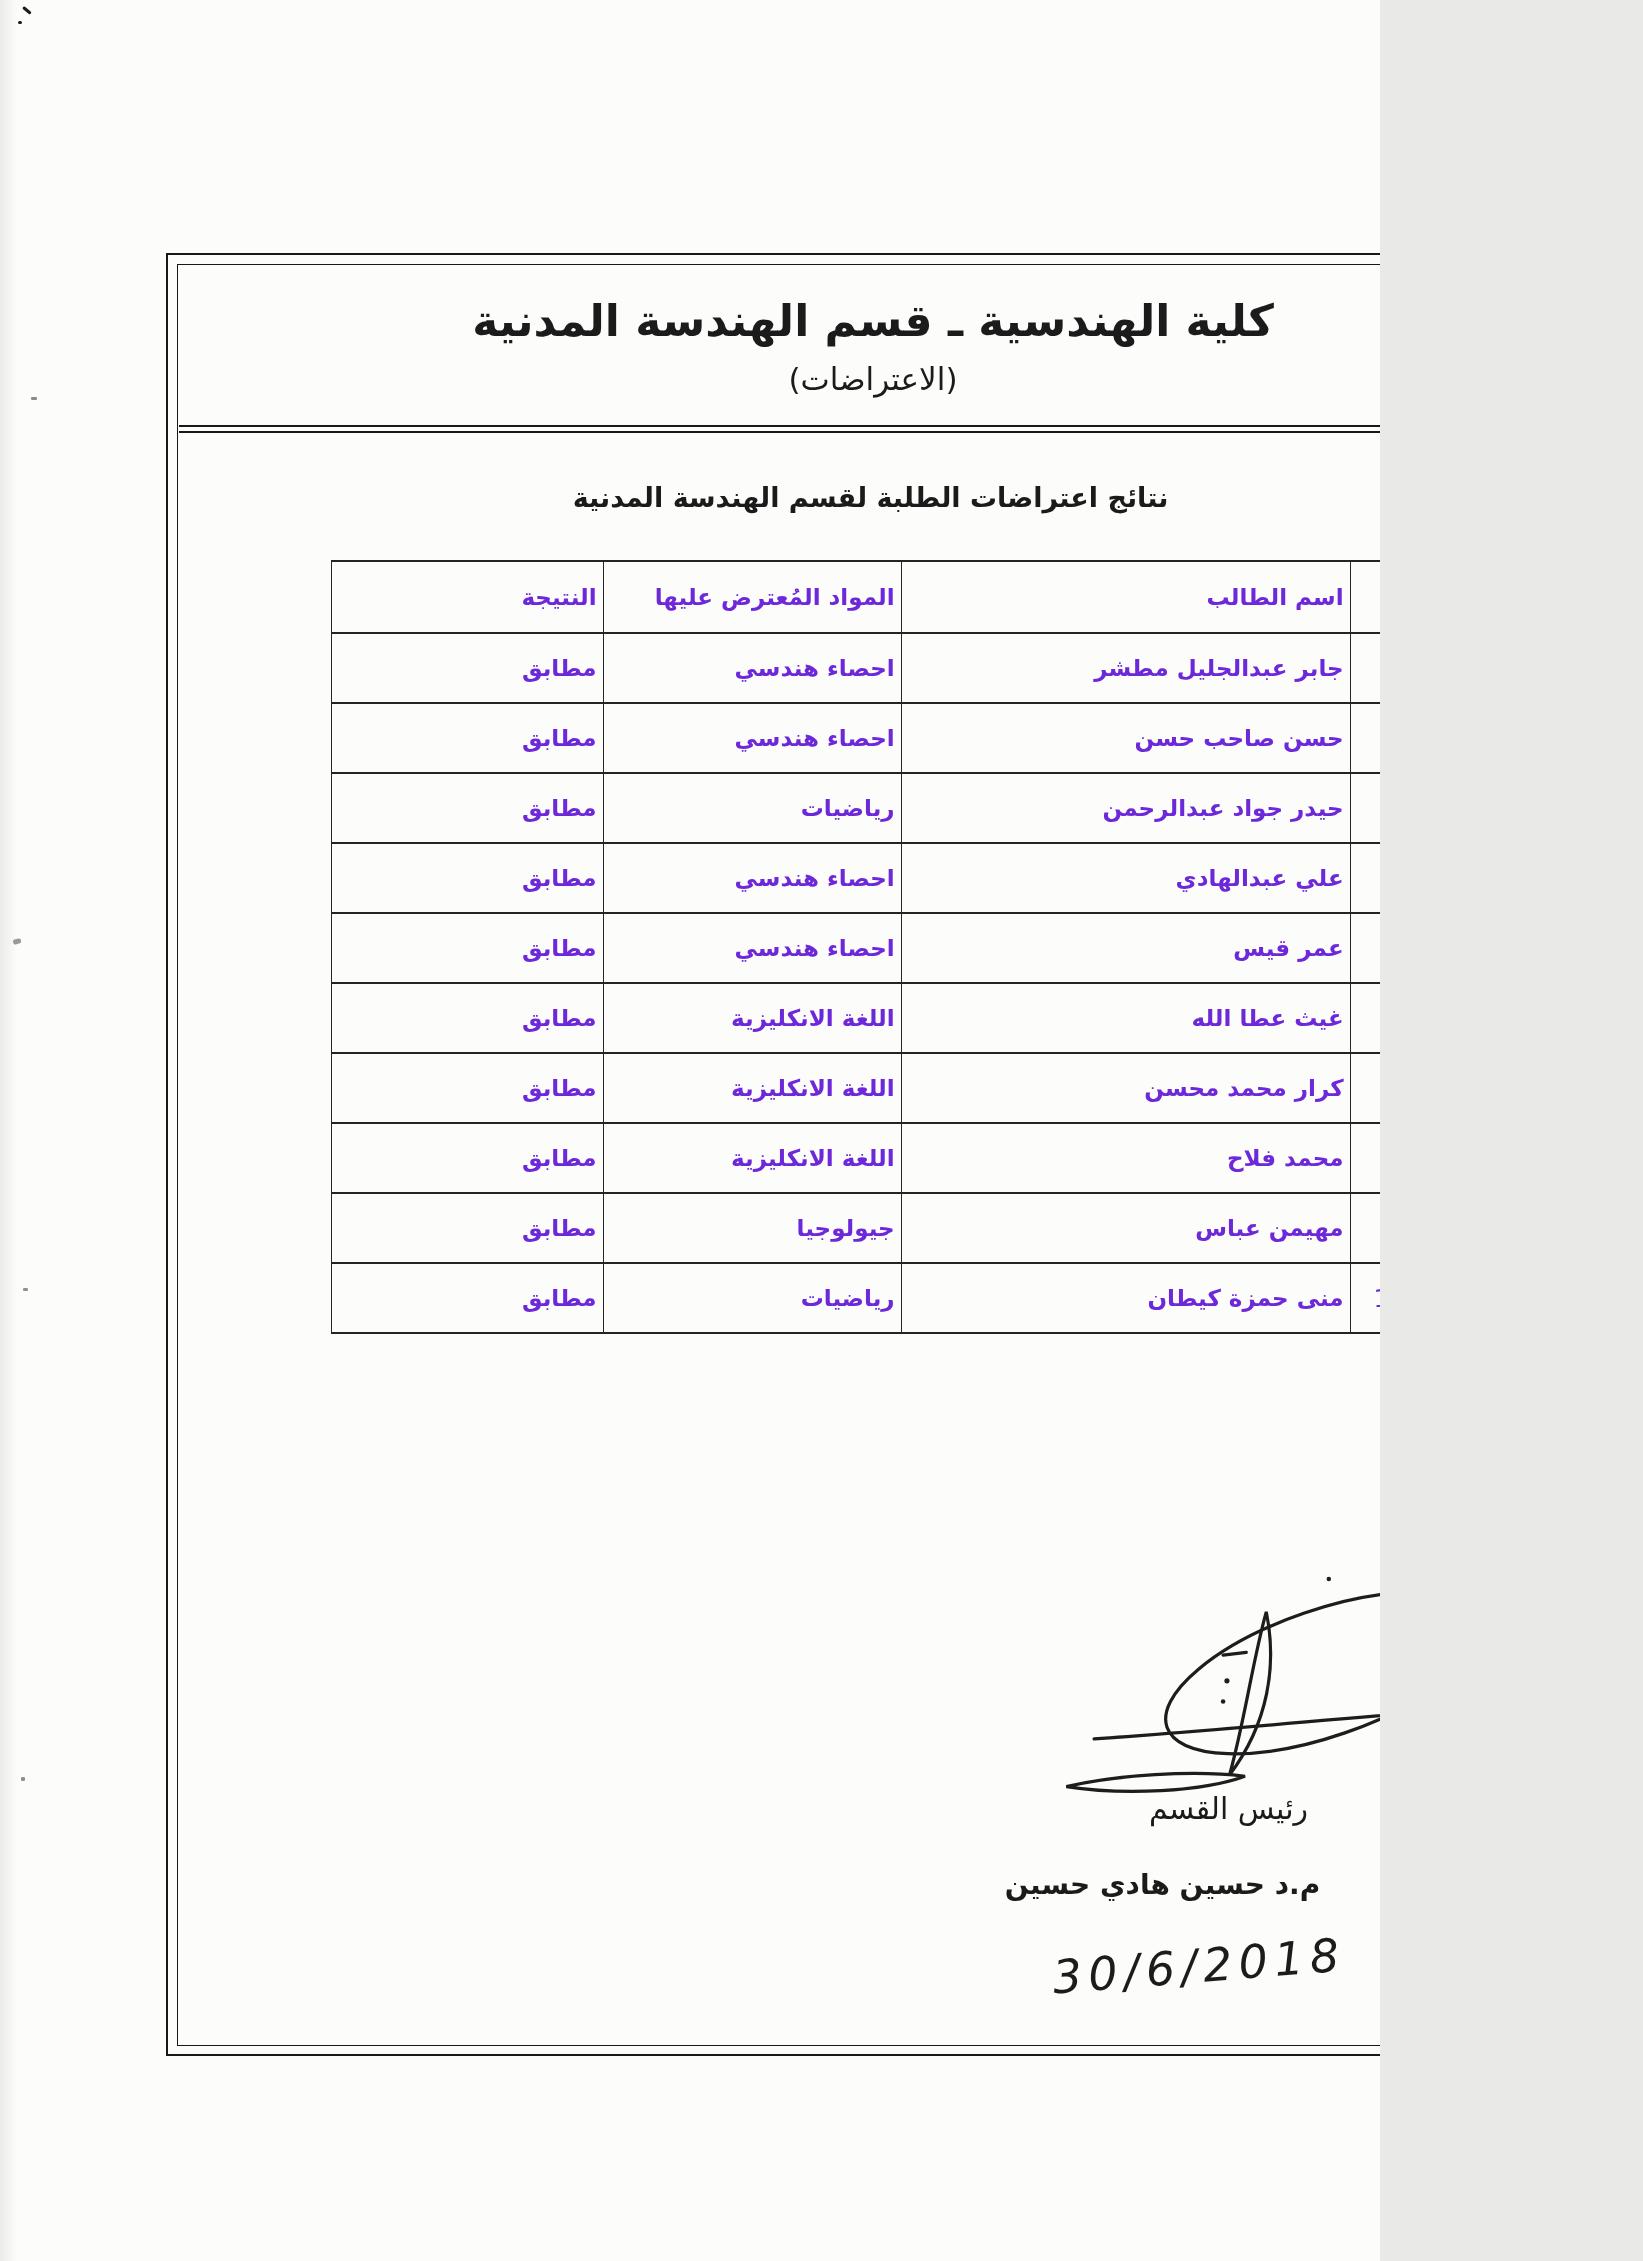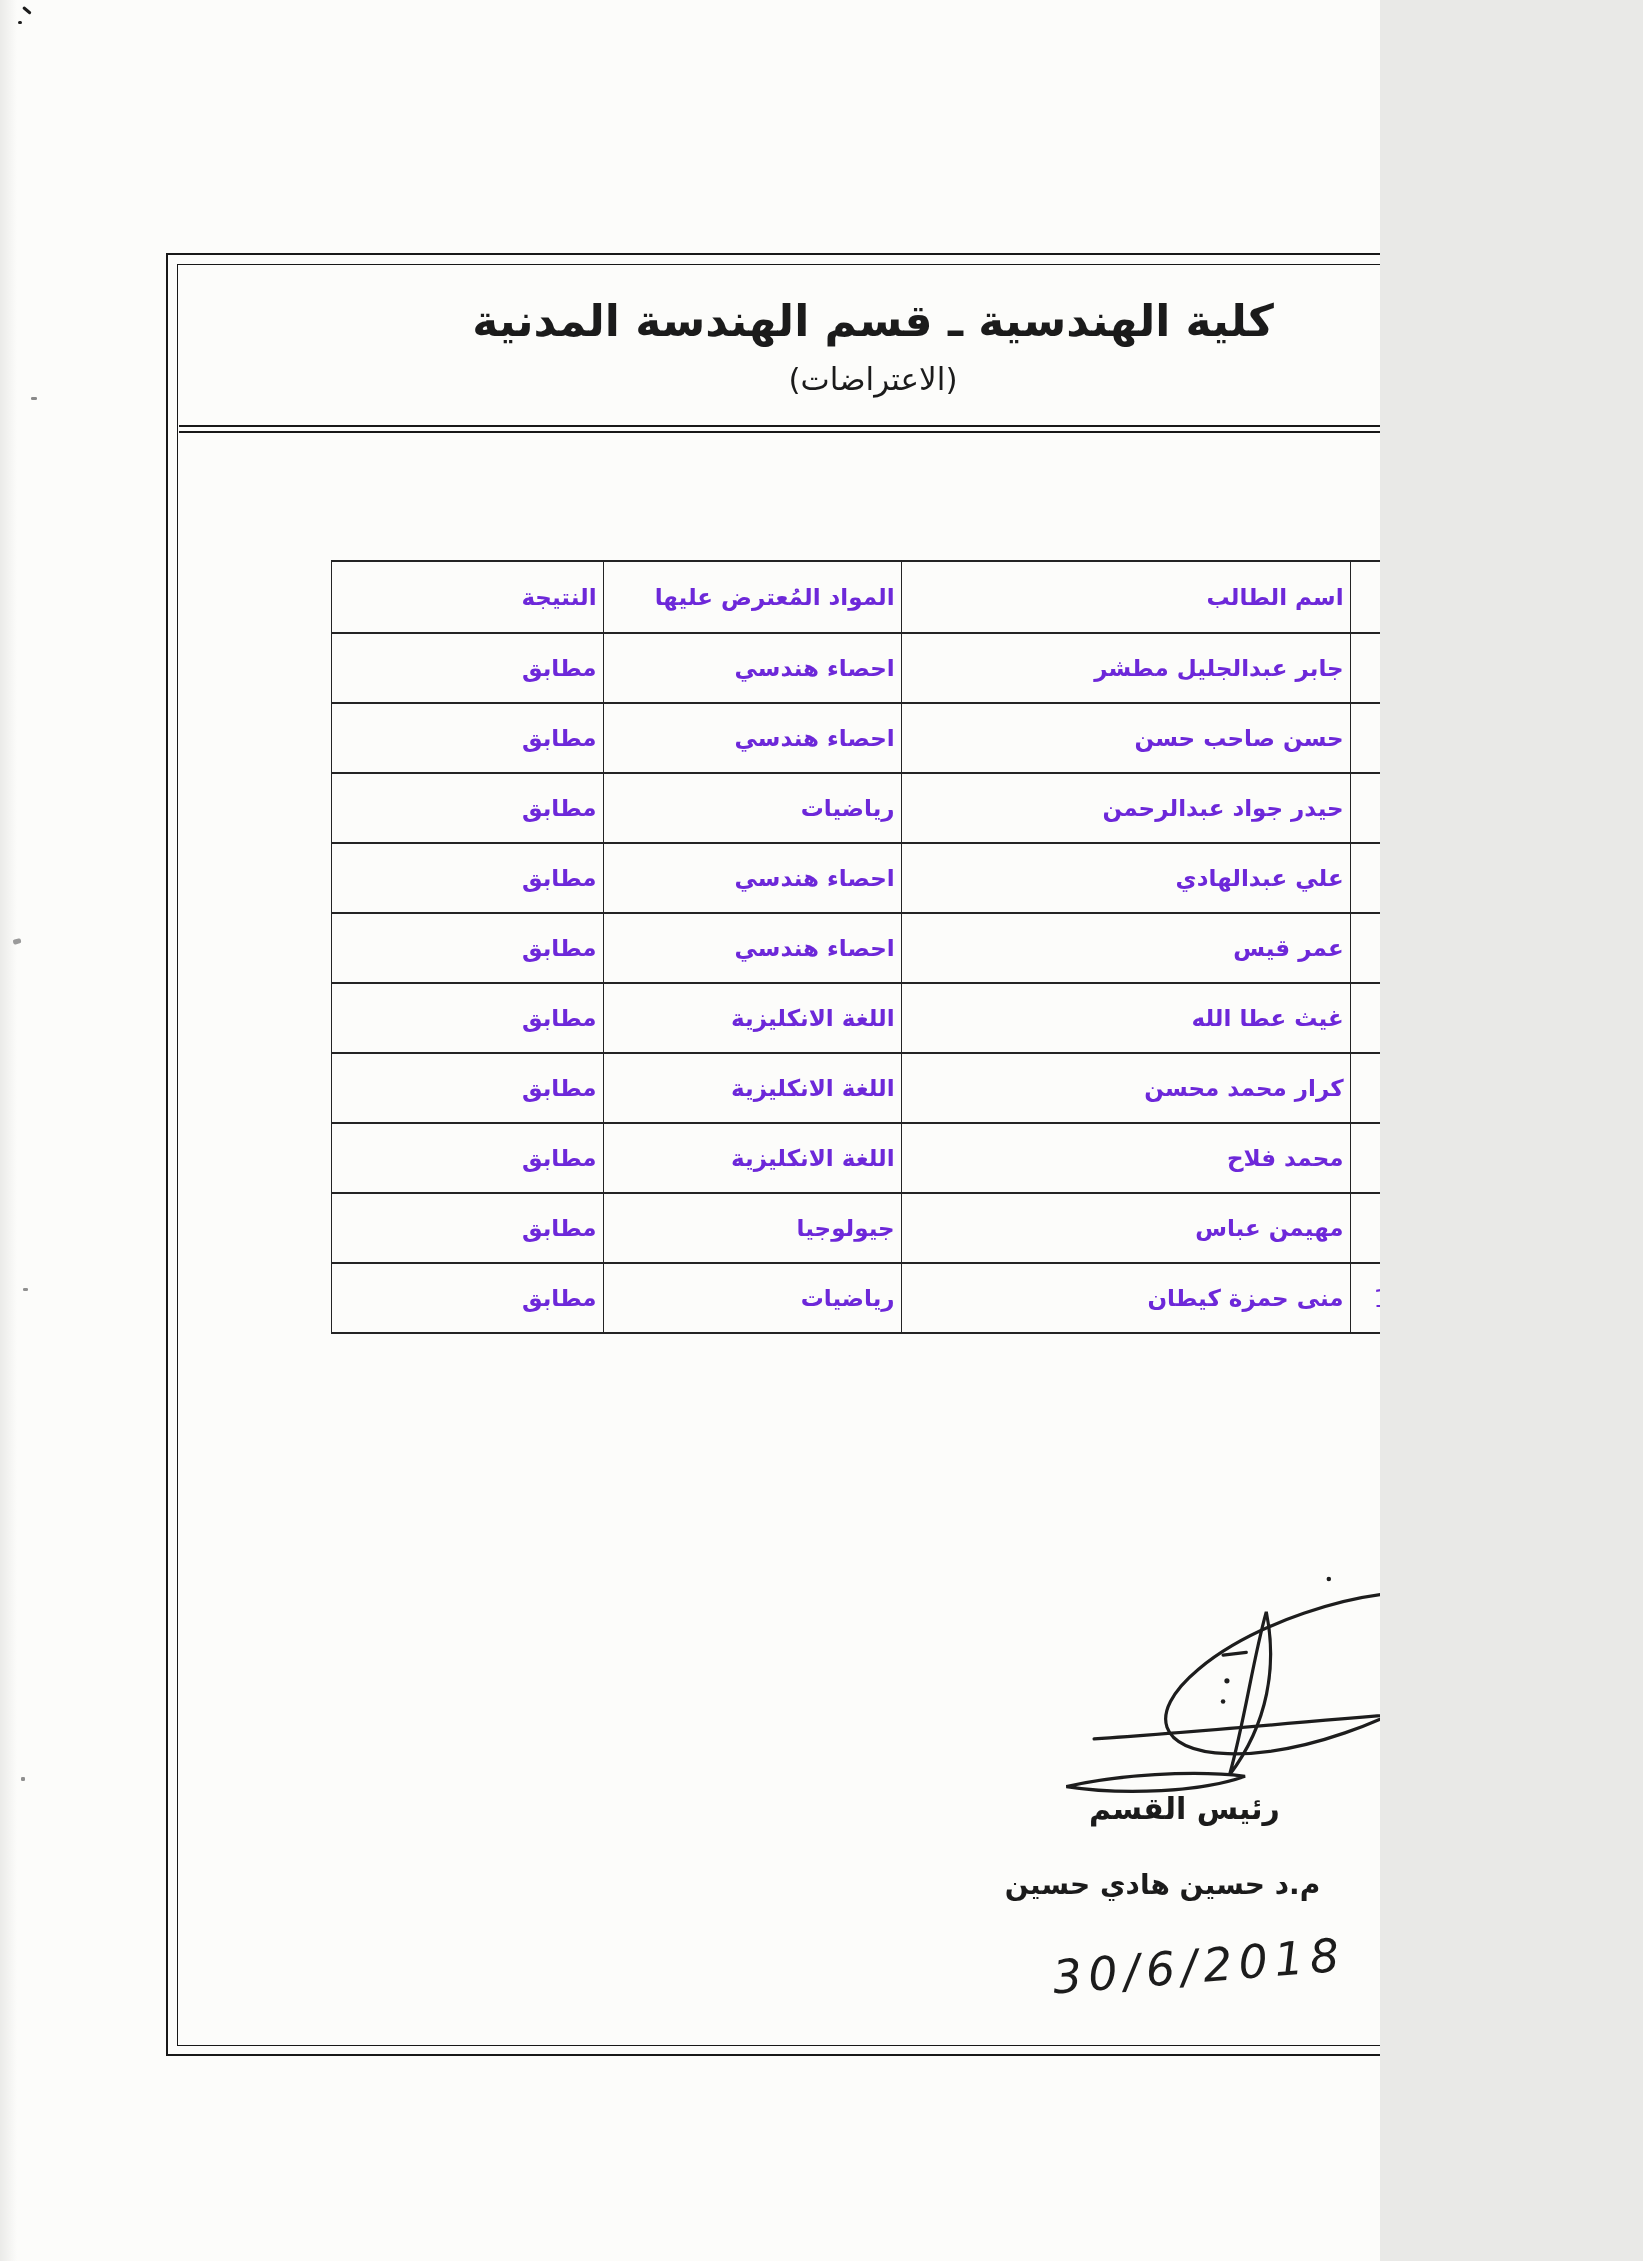--- a/index.html
+++ b/index.html
@@ -79,21 +79,21 @@
   table.results .col-no{width:61px;}
   table.results .col-name{width:449px;}
   table.results .col-subject{width:298px;}
   table.results .col-result{width:272px;}
   table.results td.num{font-size:24.5px;font-weight:400;}
 
   
   .sig-svg{position:absolute;left:1018px;top:1557px;}
   .sig-role{
     position:absolute;left:1089px;top:1791px;width:219px;
-    direction:rtl;text-align:left;font-size:30px;font-weight:bold;
+    direction:rtl;text-align:right;font-size:30px;font-weight:normal;
   }
   .sig-name{
     position:absolute;left:982px;top:1868px;width:361px;
     direction:rtl;text-align:center;font-size:28px;font-weight:bold;
   }
   .sig-date{
     position:absolute;left:1038px;top:1939px;width:322px;
     text-align:center;font-size:46px;font-weight:400;
     letter-spacing:6.4px;
     transform:rotate(-4.5deg);
@@ -126,20 +126,21 @@
 
   <div class="outer-frame"></div>
   <div class="inner-frame"></div>
   <div class="header-divider"></div>
 
   <div class="doc-header">
     <div class="doc-title">كلية الهندسية ـ قسم الهندسة المدنية</div>
     <div class="doc-subtitle">(الاعتراضات)</div>
   </div>
 
+  <div class="table-title">نتائج اعتراضات الطلبة لقسم الهندسة المدنية</div>
 
   <table class="results">
     <colgroup>
       <col class="col-no">
         <col class="col-name">
         <col class="col-subject">
         <col class="col-result">
     </colgroup>
     <thead>
       <tr>

